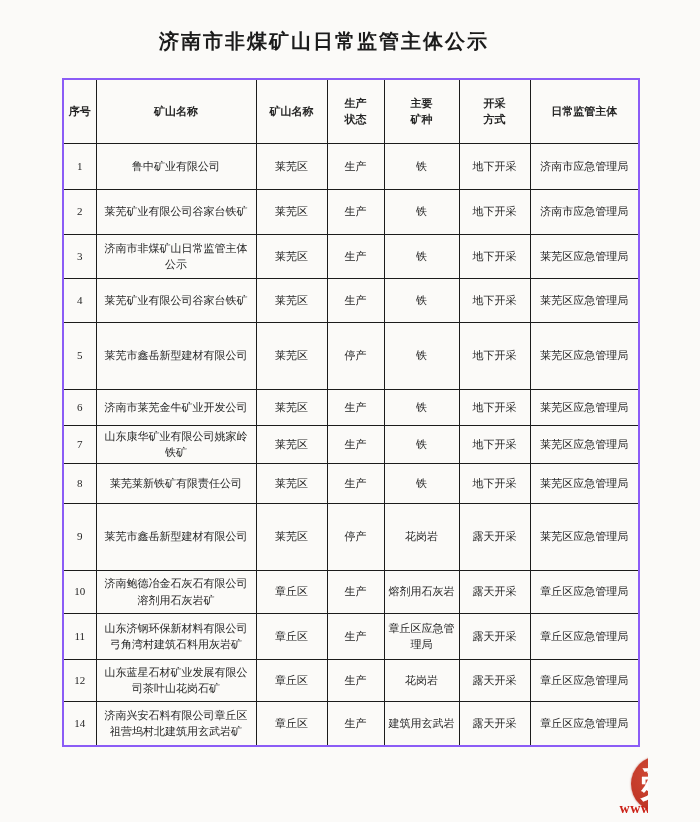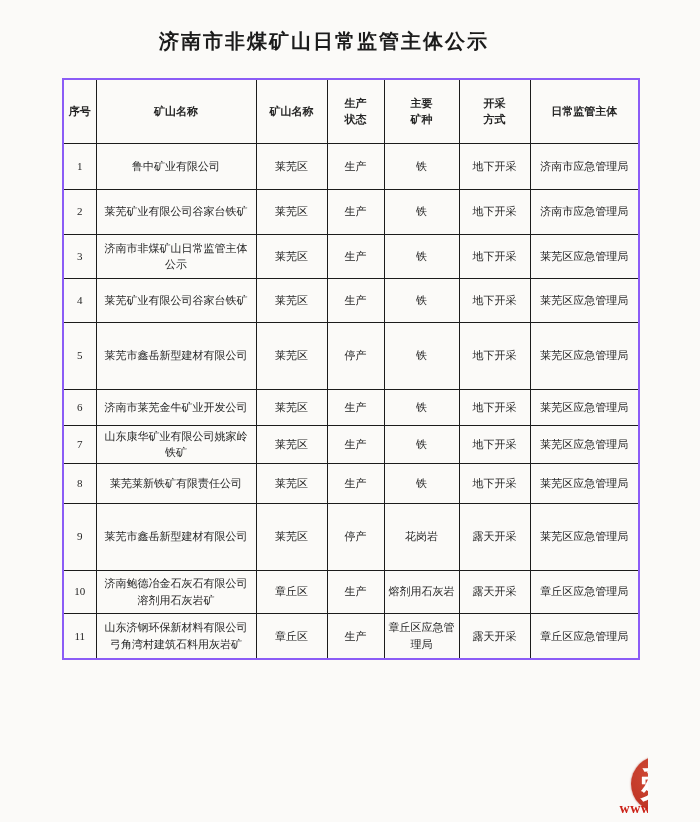--- a/index.html
+++ b/index.html
@@ -237,20 +237,38 @@
         </tr>
         <tr>
           <td>11</td>
           <td>山东济钢环保新材料有限公司弓角湾村建筑石料用灰岩矿</td>
           <td>章丘区</td>
           <td>生产</td>
           <td>章丘区应急管理局</td>
           <td>露天开采</td>
           <td>章丘区应急管理局</td>
         </tr>
+        <tr>
+          <td>12</td>
+          <td>山东蓝星石材矿业发展有限公司茶叶山花岗石矿</td>
+          <td>章丘区</td>
+          <td>生产</td>
+          <td>花岗岩</td>
+          <td>露天开采</td>
+          <td>章丘区应急管理局</td>
+        </tr>
+        <tr>
+          <td>14</td>
+          <td>济南兴安石料有限公司章丘区祖营坞村北建筑用玄武岩矿</td>
+          <td>章丘区</td>
+          <td>生产</td>
+          <td>建筑用玄武岩</td>
+          <td>露天开采</td>
+          <td>章丘区应急管理局</td>
+        </tr>
       </tbody>
   </table>
 
   <div class="net-char">网</div>
   <div class="seal">
     <span>舜</span>
   </div>
   <div class="wm-url">www.e23.cn</div>
 
 </div>

